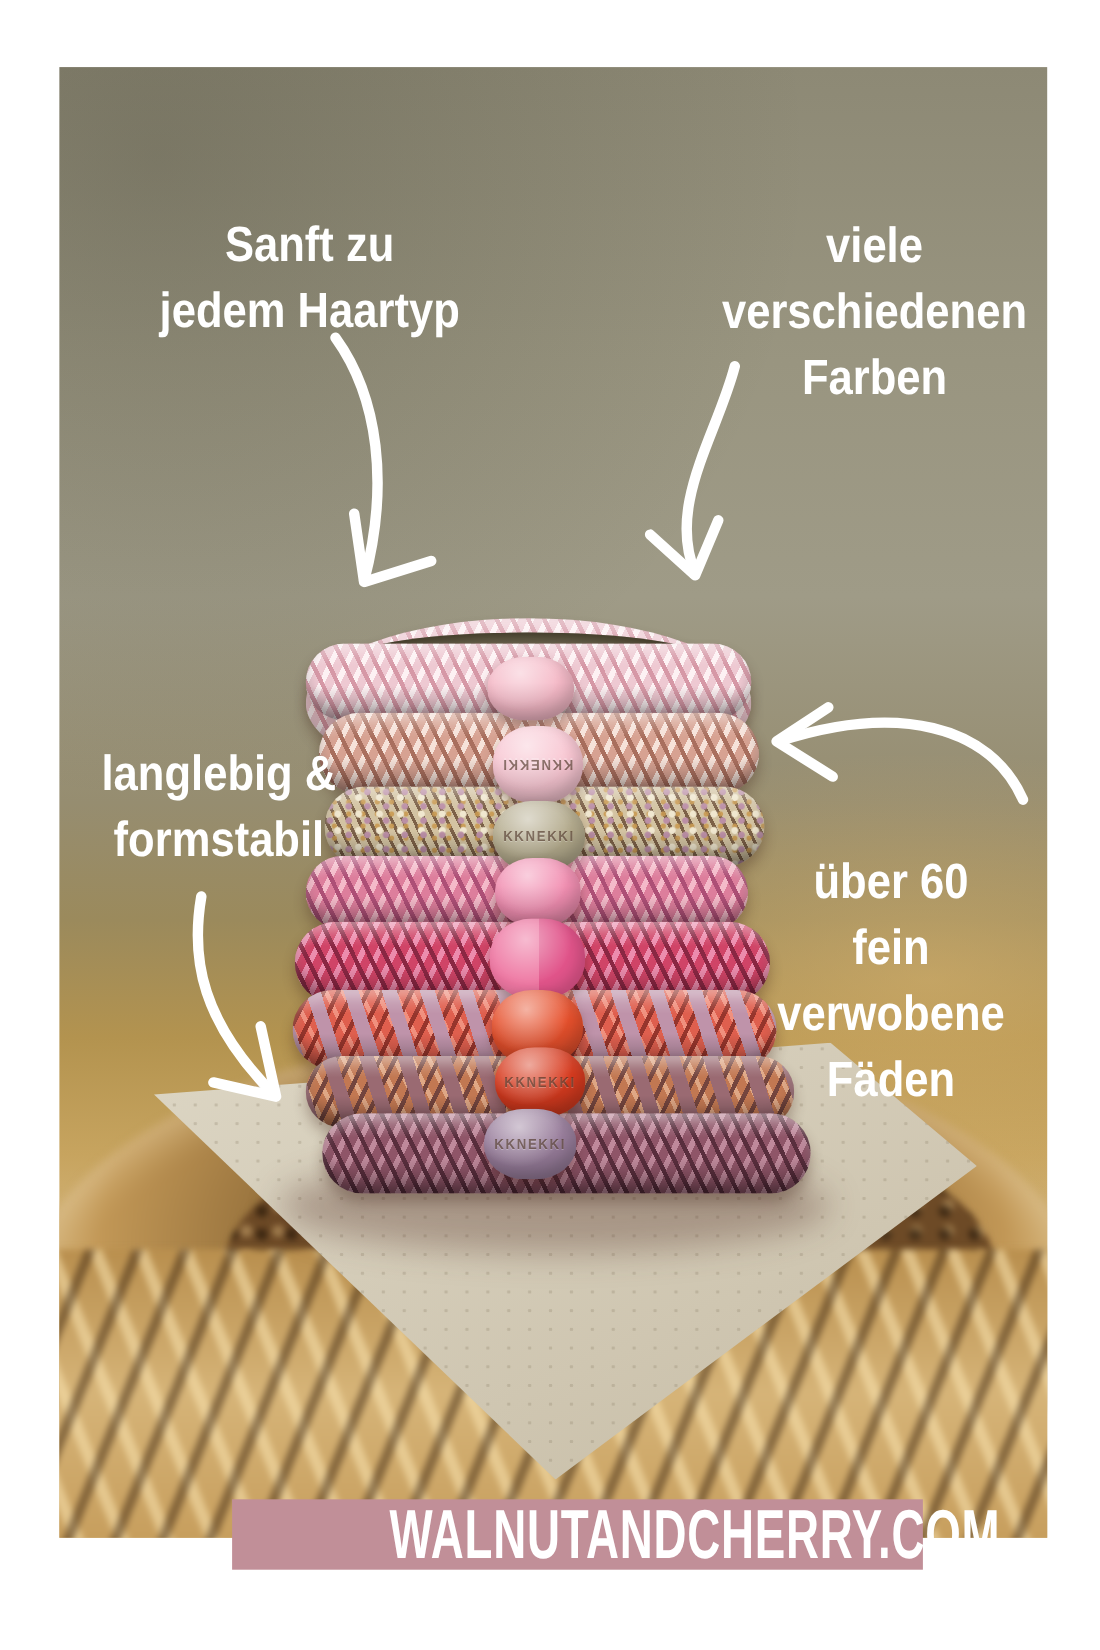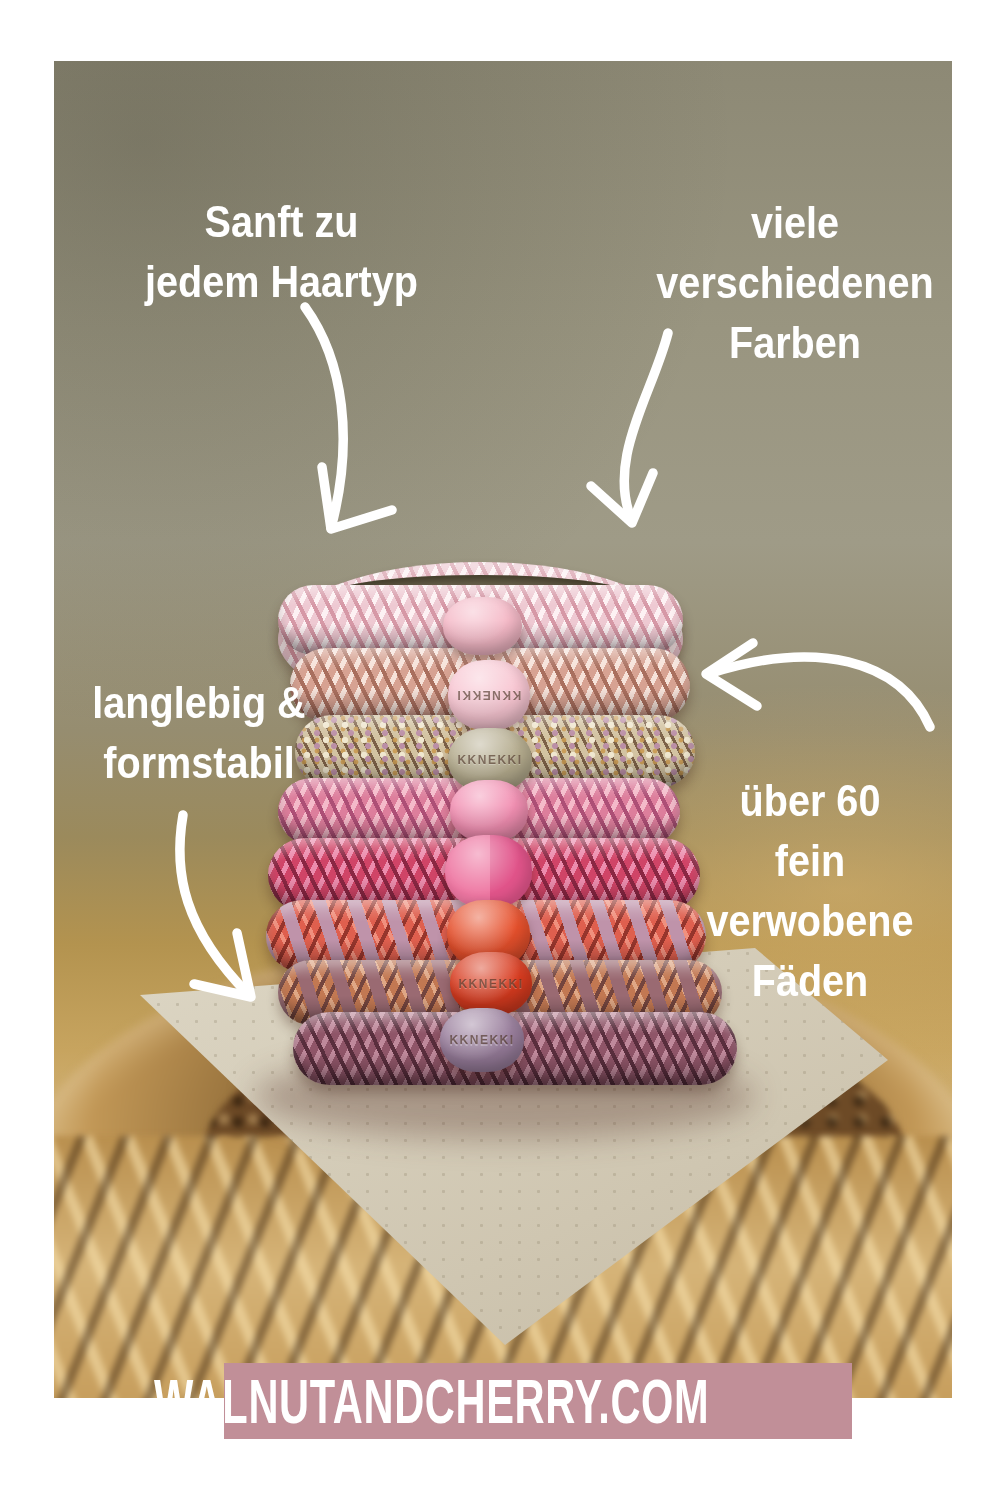--- a/index.html
+++ b/index.html
@@ -76,22 +76,22 @@
   .bead.two-tone{background-image:radial-gradient(ellipse at 38% 26%, rgba(255,255,255,.5), rgba(255,255,255,0) 55%),
         linear-gradient(90deg, var(--bead) 0 52%, var(--bead2) 52% 100%);}
   .bead .engrave{font-size:12px;font-weight:bold;letter-spacing:1.5px;color:rgba(73,47,33,.62);
         text-shadow:0 1px 0 rgba(255,255,255,.25);transform:scaleY(1.1);}
   .bead .engrave.flip{transform:rotate(180deg) scaleY(1.1);}
   
   .anno{position:absolute;color:#fff;font-weight:bold;font-size:45px;line-height:60px;
         text-align:center;transform:scaleX(.88);transform-origin:50% 50%;}
   .arrows{position:absolute;left:0;top:0;width:898px;height:1337px;pointer-events:none;}
   
-  .banner{position:absolute;left:224px;top:1363px;width:628px;height:76px;
-        display:flex;align-items:center;justify-content:flex-end;}
+  .banner{position:absolute;left:211px;top:1363px;width:628px;height:64px;
+        display:flex;align-items:center;justify-content:flex-start;}
   .banner span{font-weight:bold;font-size:63px;letter-spacing:1px;white-space:nowrap;
         transform:scaleX(.66);transform-origin:50% 50%;}
 </style>
 </head>
 <body>
 
 <div class="canvas">
   <div class="photo">
 
     <div class="tray"></div>

